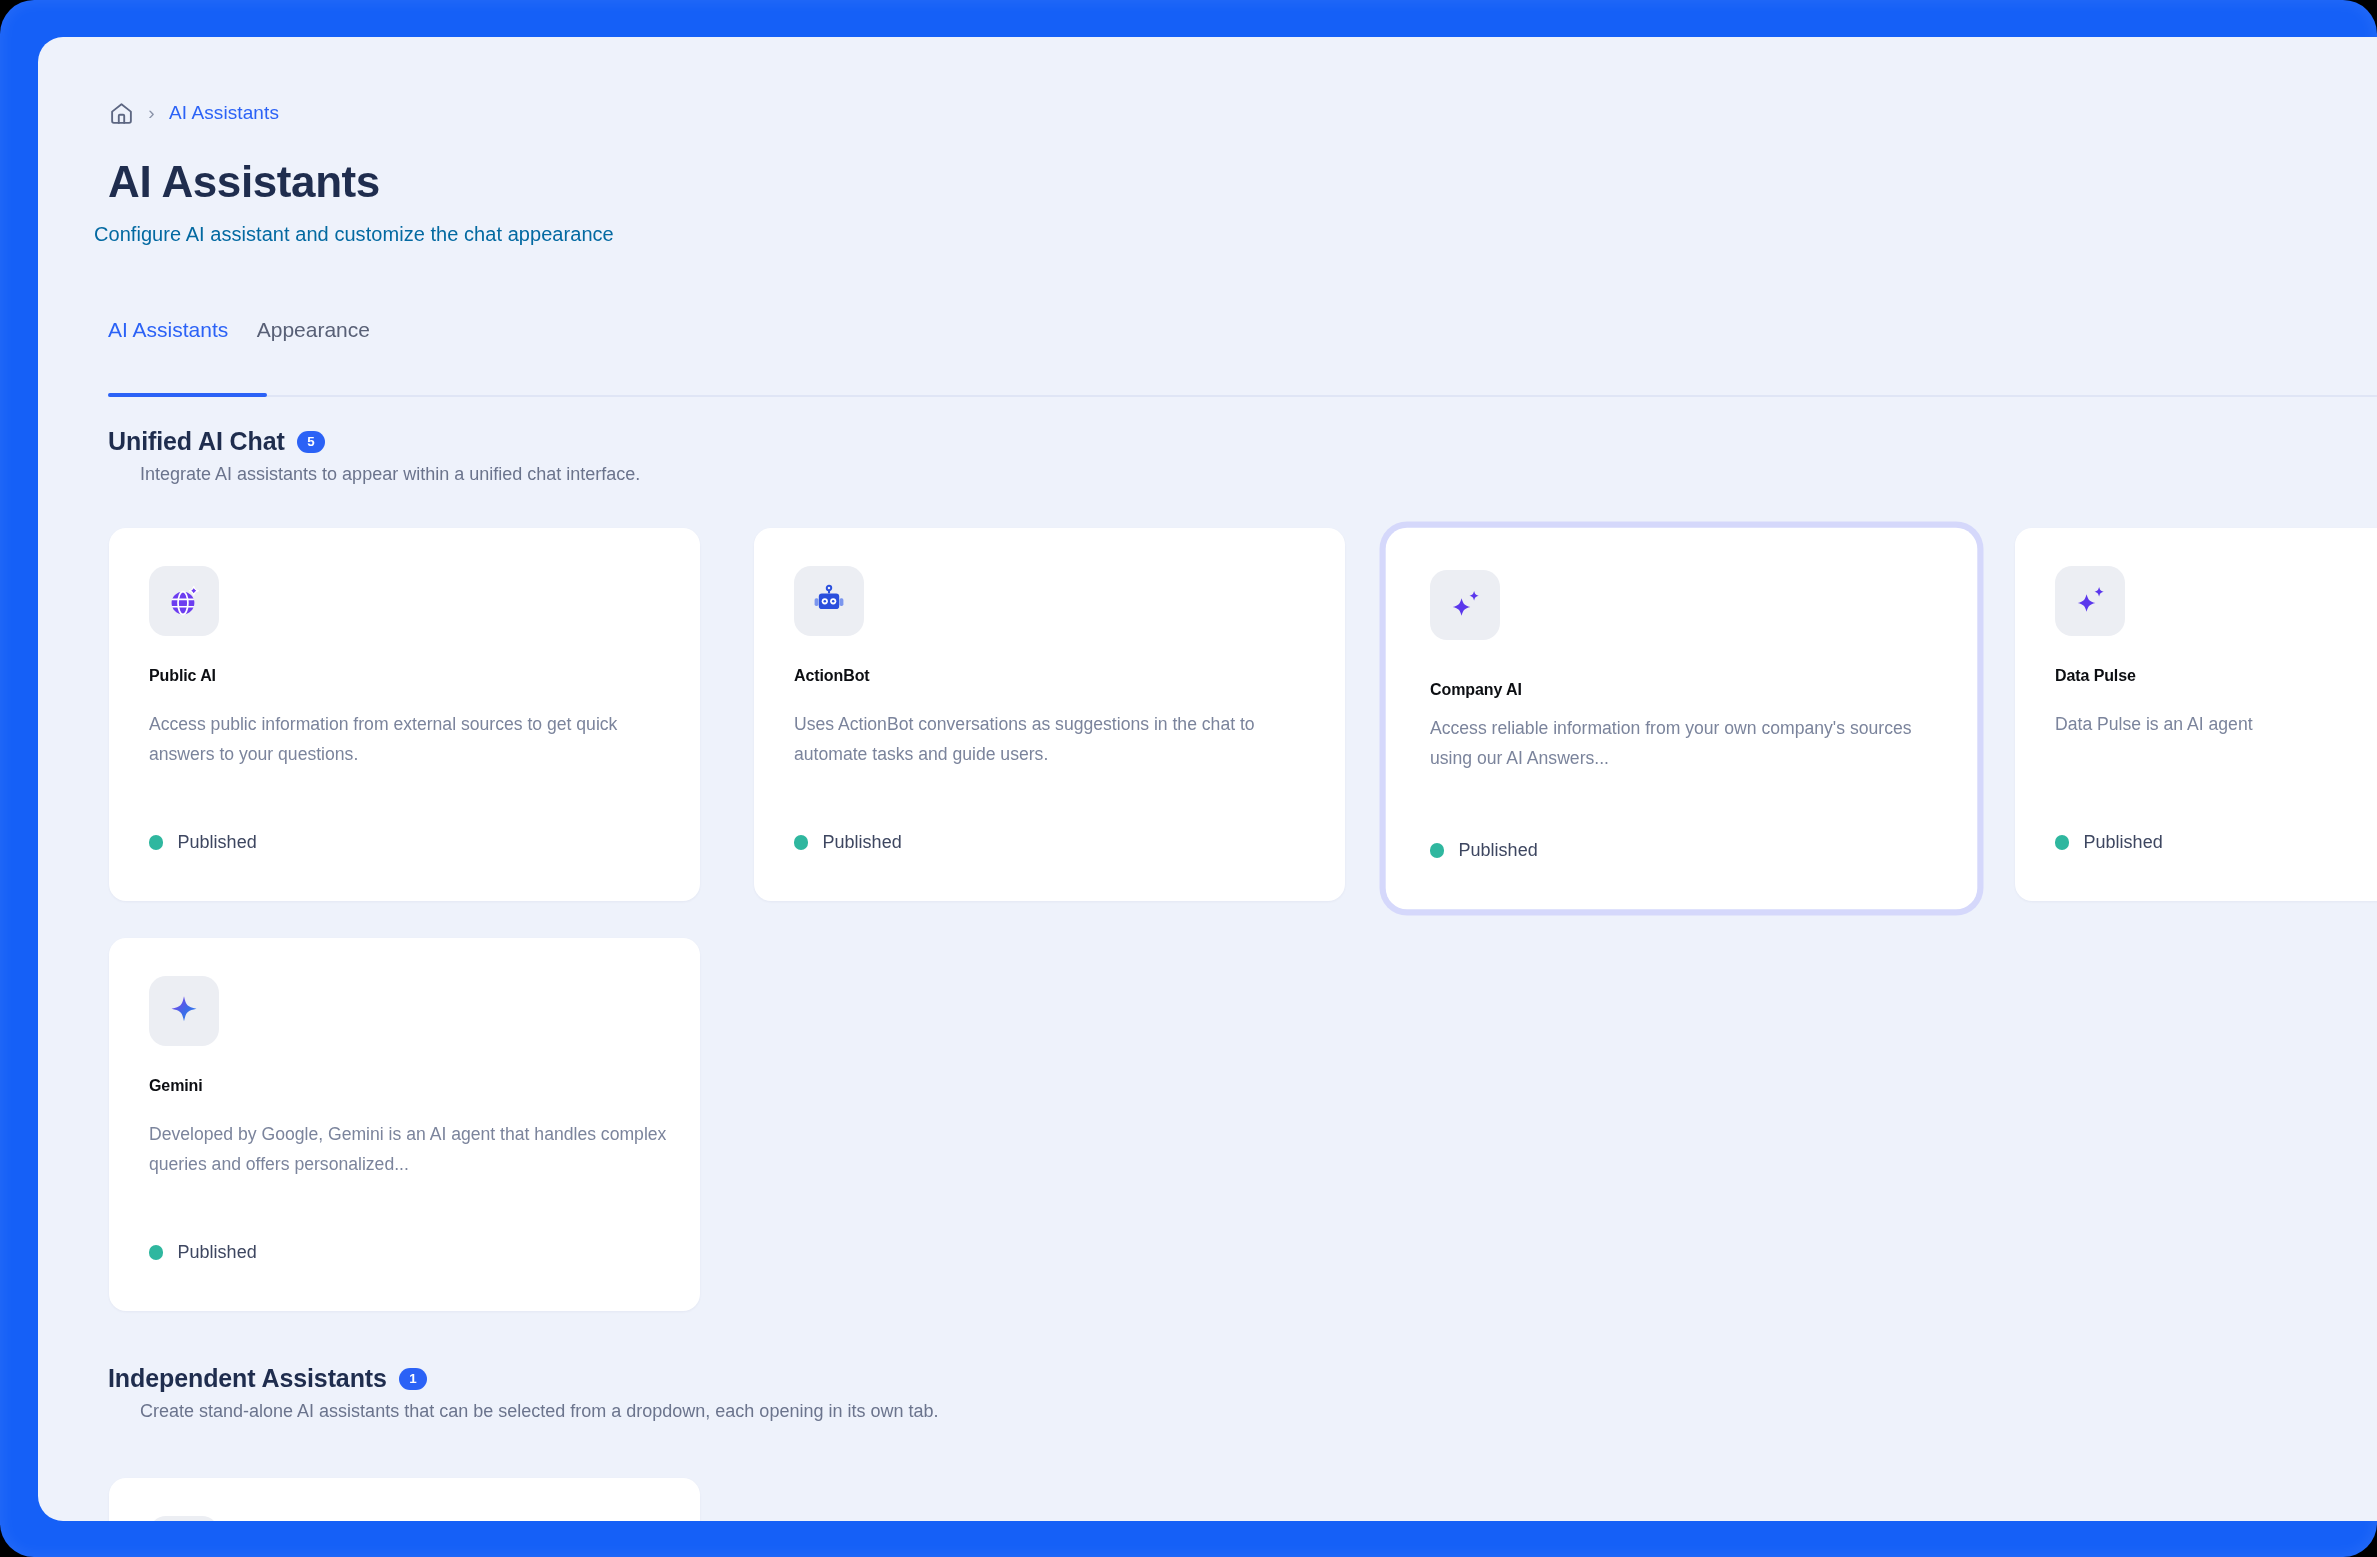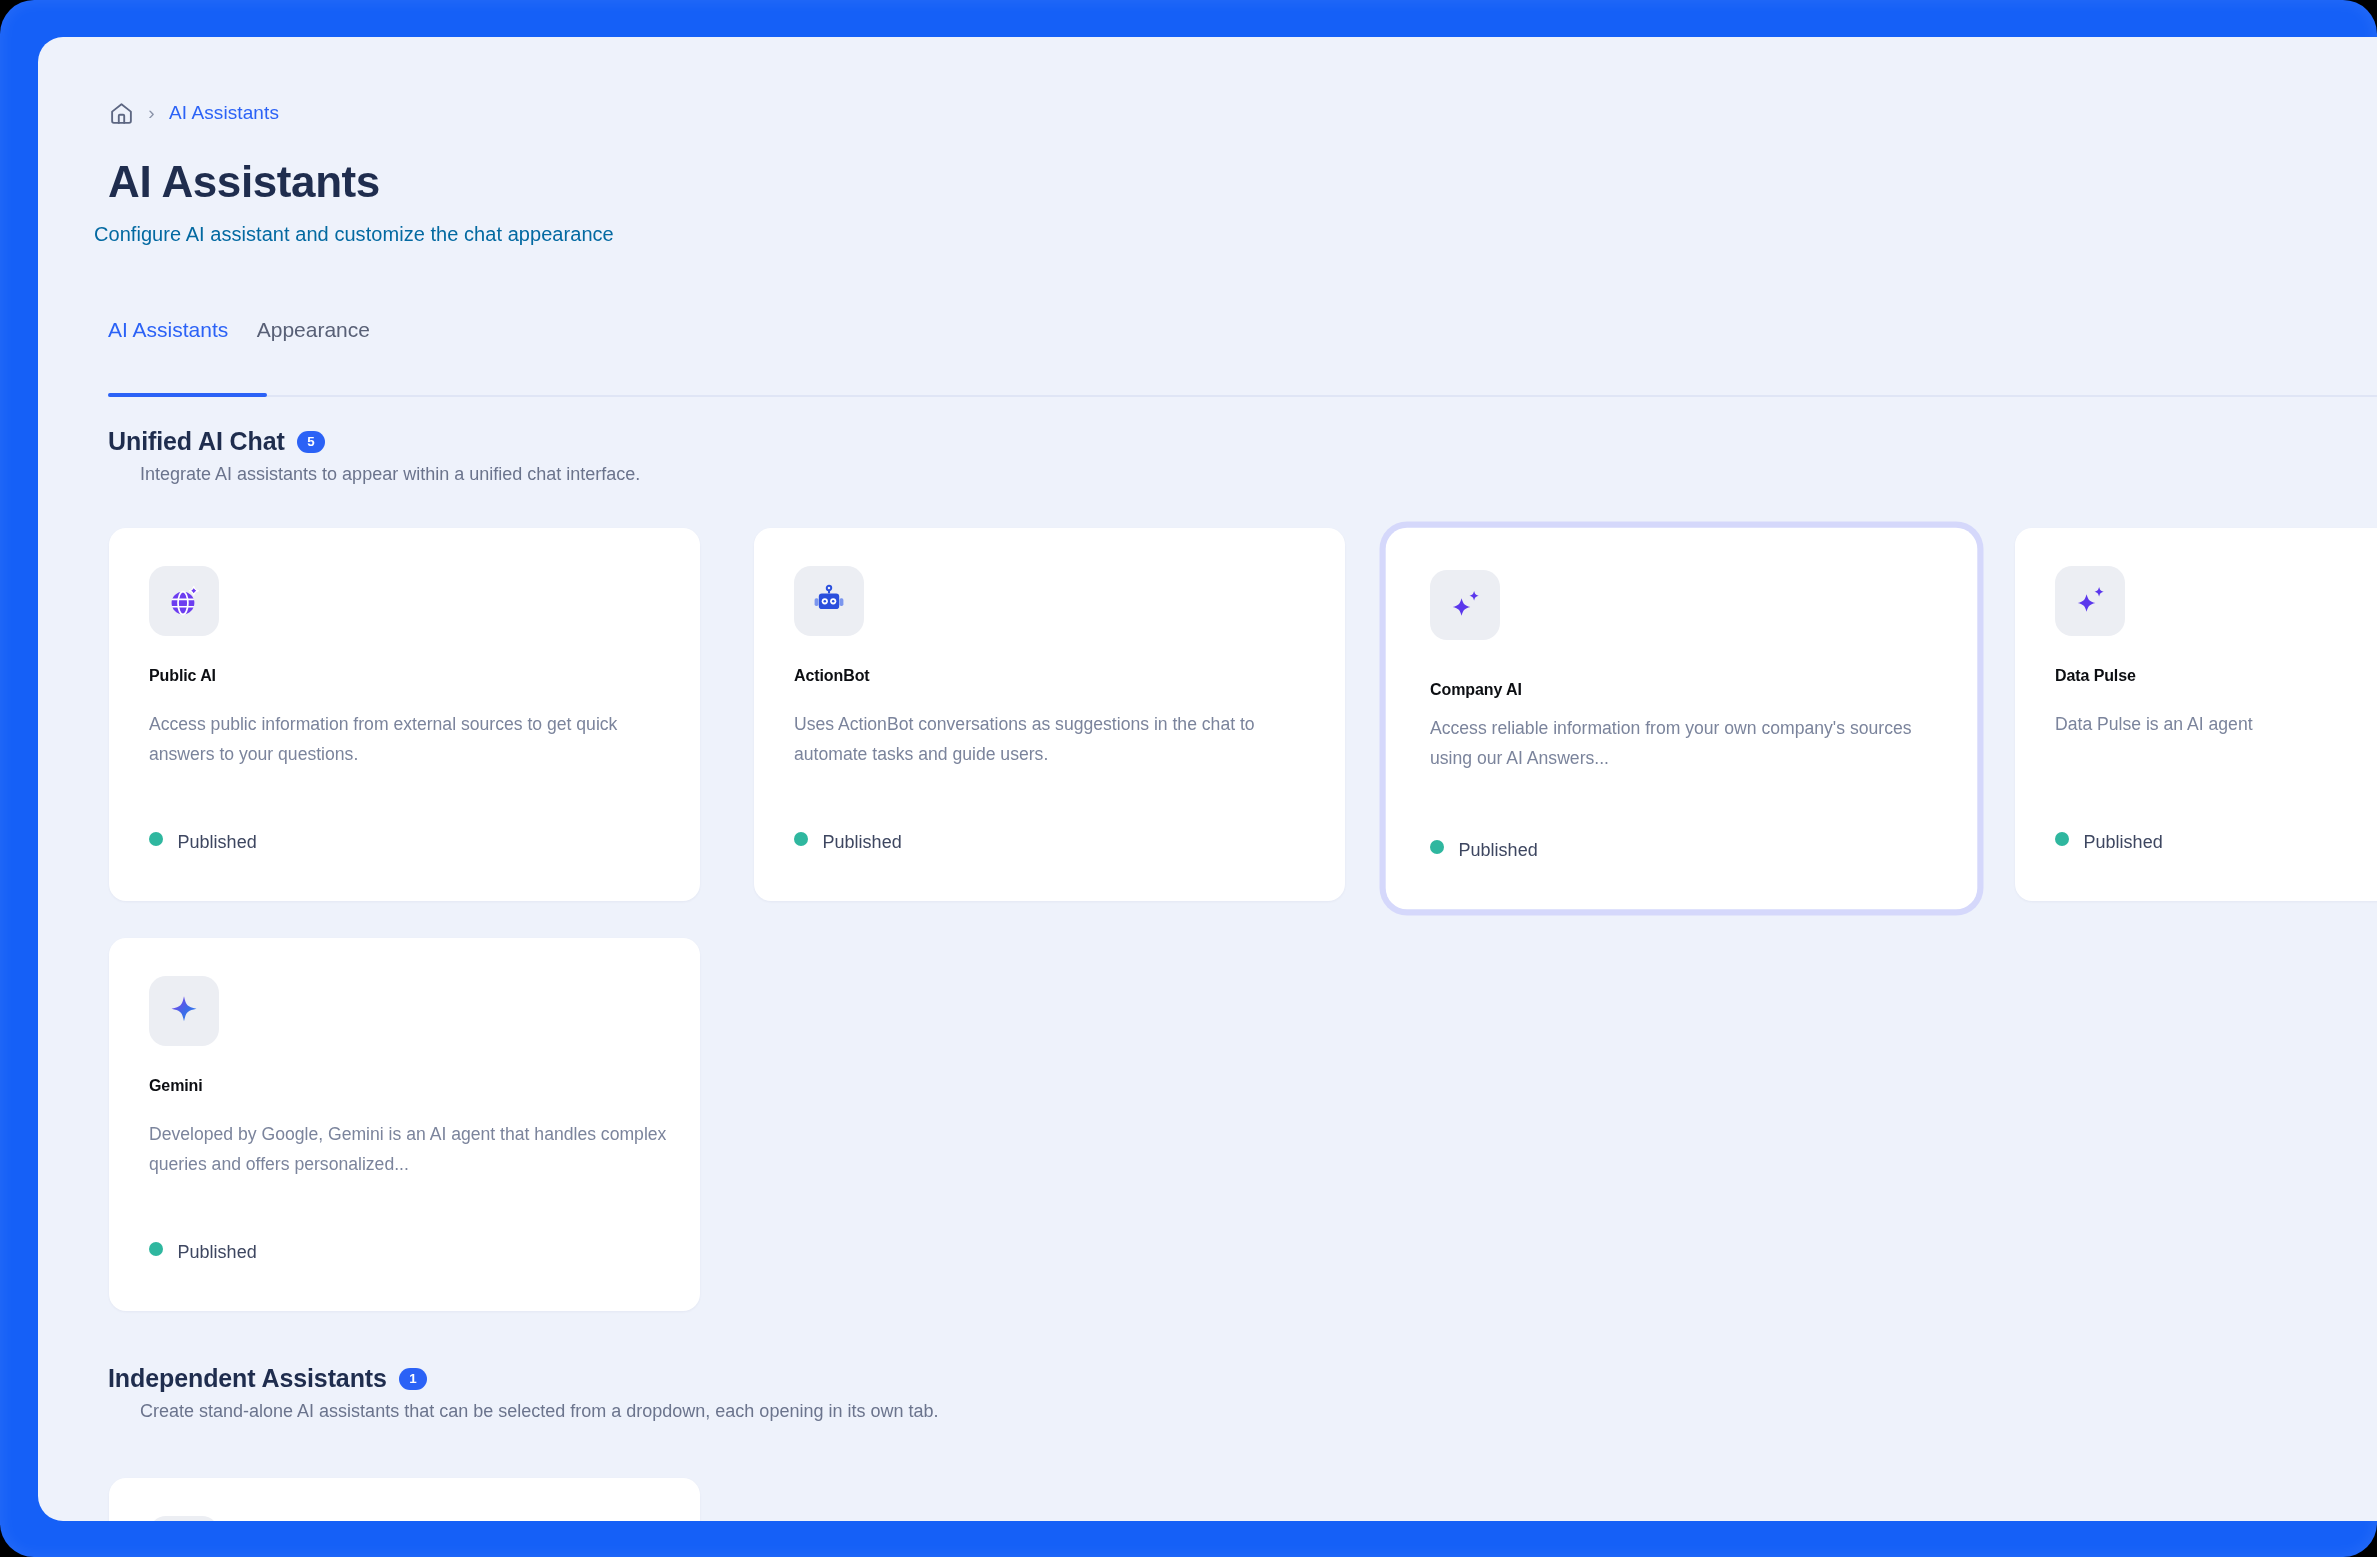--- a/index.html
+++ b/index.html
@@ -197,21 +197,21 @@
     width: 518px;
     font-size: 17.6px;
     line-height: 29.5px;
     color: #7b849c;
   }
   .card .status-row {
     position: absolute;
     left: 40px;
     bottom: 48px;
     display: flex;
-    align-items: flex-start;
+    align-items: center;
     gap: 14.3px;
   }
   .card .status-dot {
     width: 14.3px;
     height: 14.3px;
     border-radius: 50%;
     background: #2fb79f;
   }
   .card .status-label {
     font-size: 18px;

